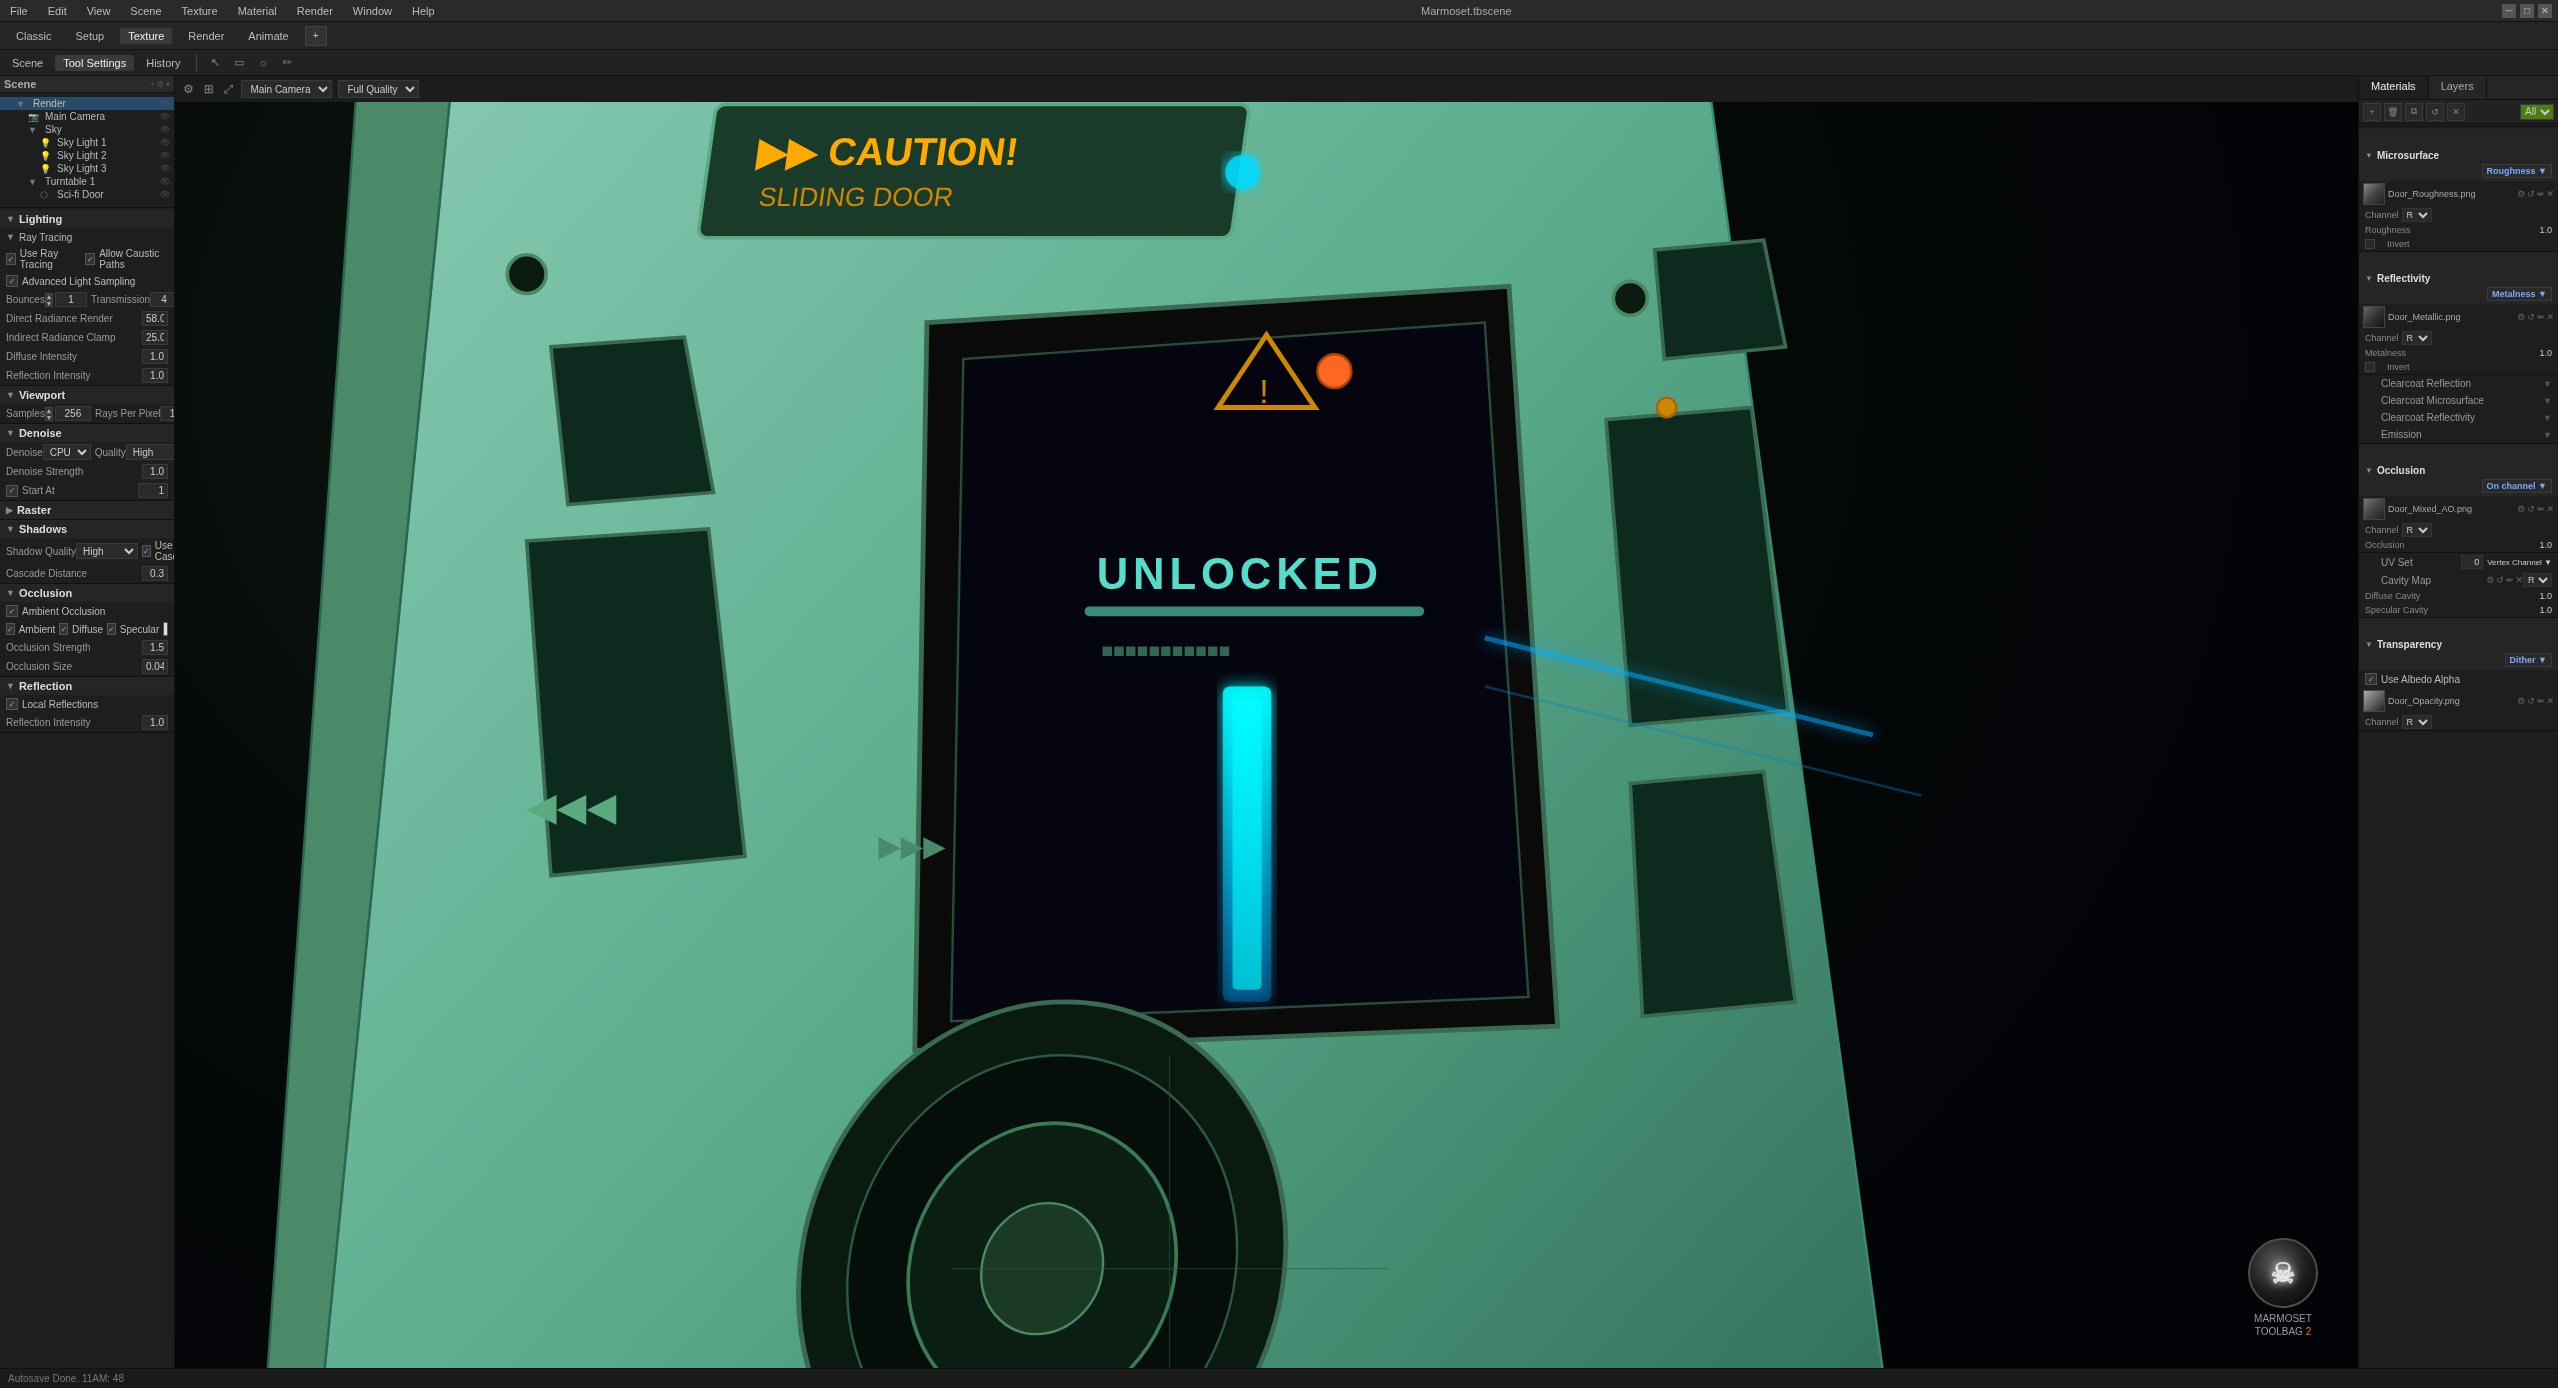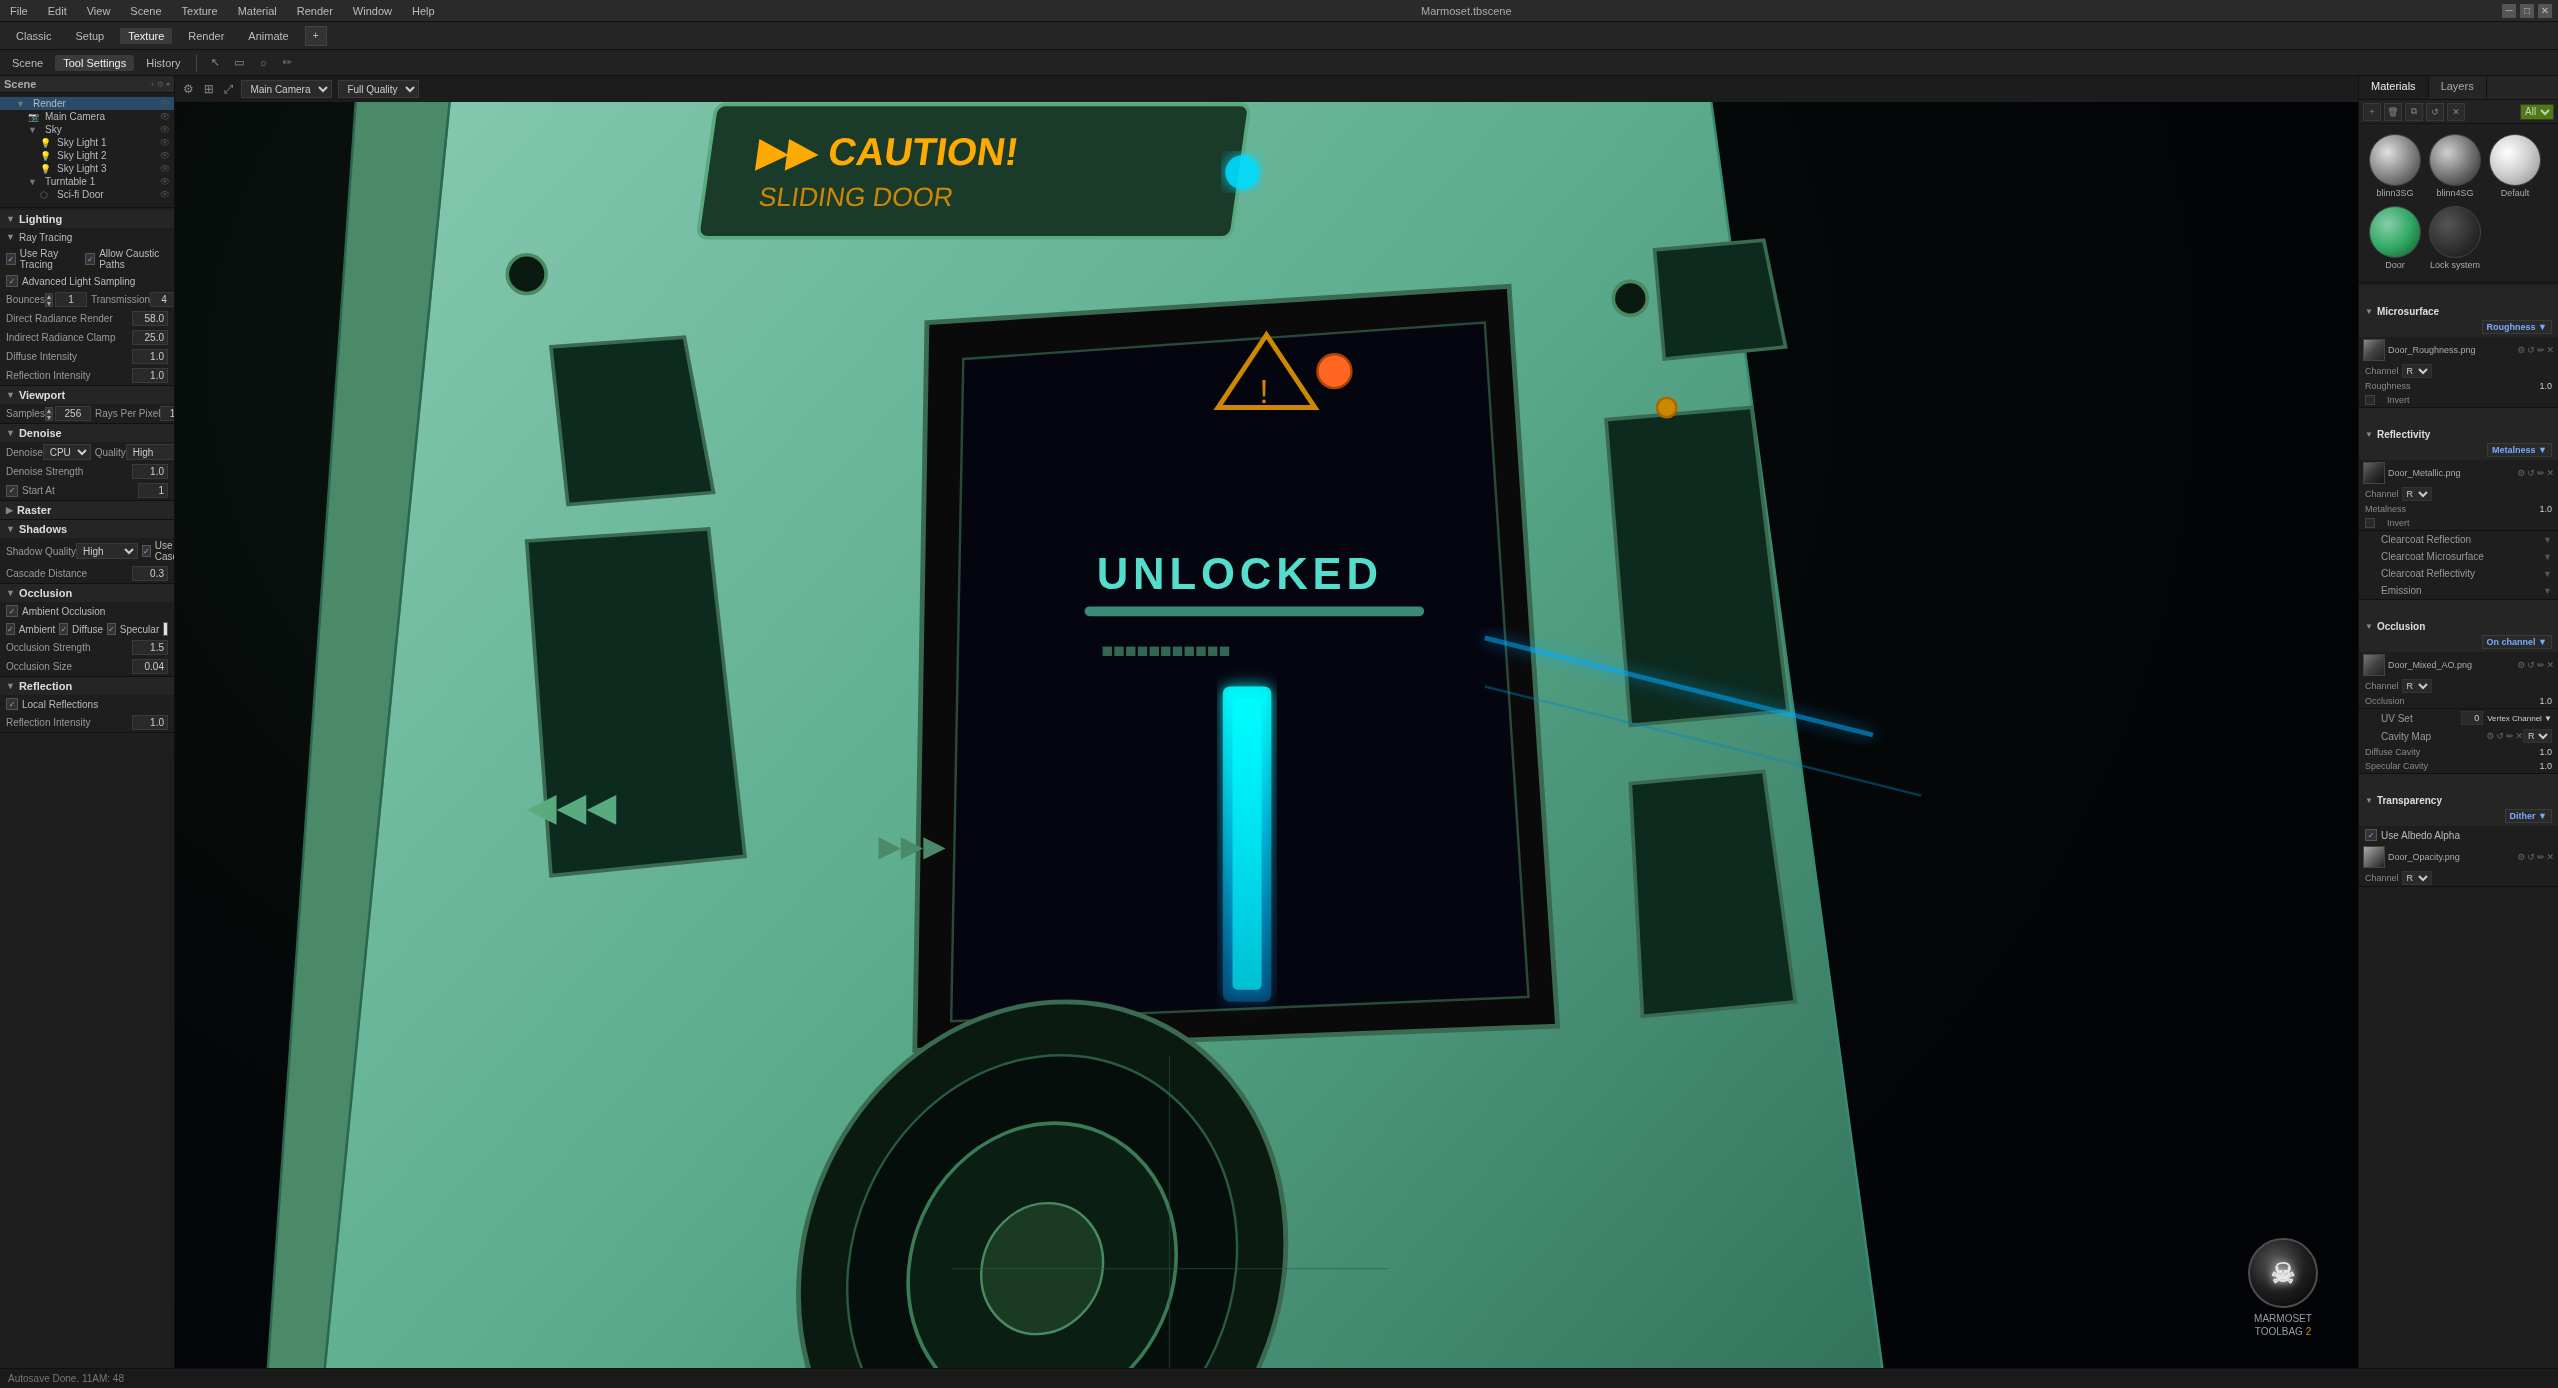--- a/index.html
+++ b/index.html
@@ -195,21 +195,21 @@
       font-size: 10px;
       flex: 1;
       white-space: nowrap;
     }
     .prop-value {
       color: #ccc;
       font-size: 10px;
       background: #2a2a2a;
       border: 1px solid #3a3a3a;
       padding: 1px 3px;
-      width: 36px;
+      width: 26px;
       text-align: right;
     }
     .prop-checkbox {
       width: 12px;
       height: 12px;
       background: #333;
       border: 1px solid #555;
       display: inline-flex;
       align-items: center;
       justify-content: center;
@@ -1012,42 +1012,20 @@
       <div class="rt-icon">+</div>
       <div class="rt-icon">🗑</div>
       <div class="rt-icon">⧉</div>
       <div class="rt-icon">↺</div>
       <div class="rt-icon">✕</div>
       <select class="rt-select">
         <option>All</option>
       </select>
     </div>
 
-    <div class="materials-grid">
-      <div class="mat-item">
-        <div class="mat-thumb sphere-grey"></div>
-        <span class="mat-label">blinn3SG</span>
-      </div>
-      <div class="mat-item">
-        <div class="mat-thumb sphere-grey2"></div>
-        <span class="mat-label">blinn4SG</span>
-      </div>
-      <div class="mat-item">
-        <div class="mat-thumb sphere-white"></div>
-        <span class="mat-label">Default</span>
-      </div>
-      <div class="mat-item">
-        <div class="mat-thumb sphere-door"></div>
-        <span class="mat-label">Door</span>
-      </div>
-      <div class="mat-item">
-        <div class="mat-thumb sphere-lock"></div>
-        <span class="mat-label">Lock system</span>
-      </div>
-    </div>
 
     <div class="divider"></div>
 
     <div class="right-props">
 
       <div class="rp-section">
         <div class="rp-header">
           <span class="arr">▼</span>
           <span>Microsurface</span>
           <div class="right-control">Roughness ▼</div>

